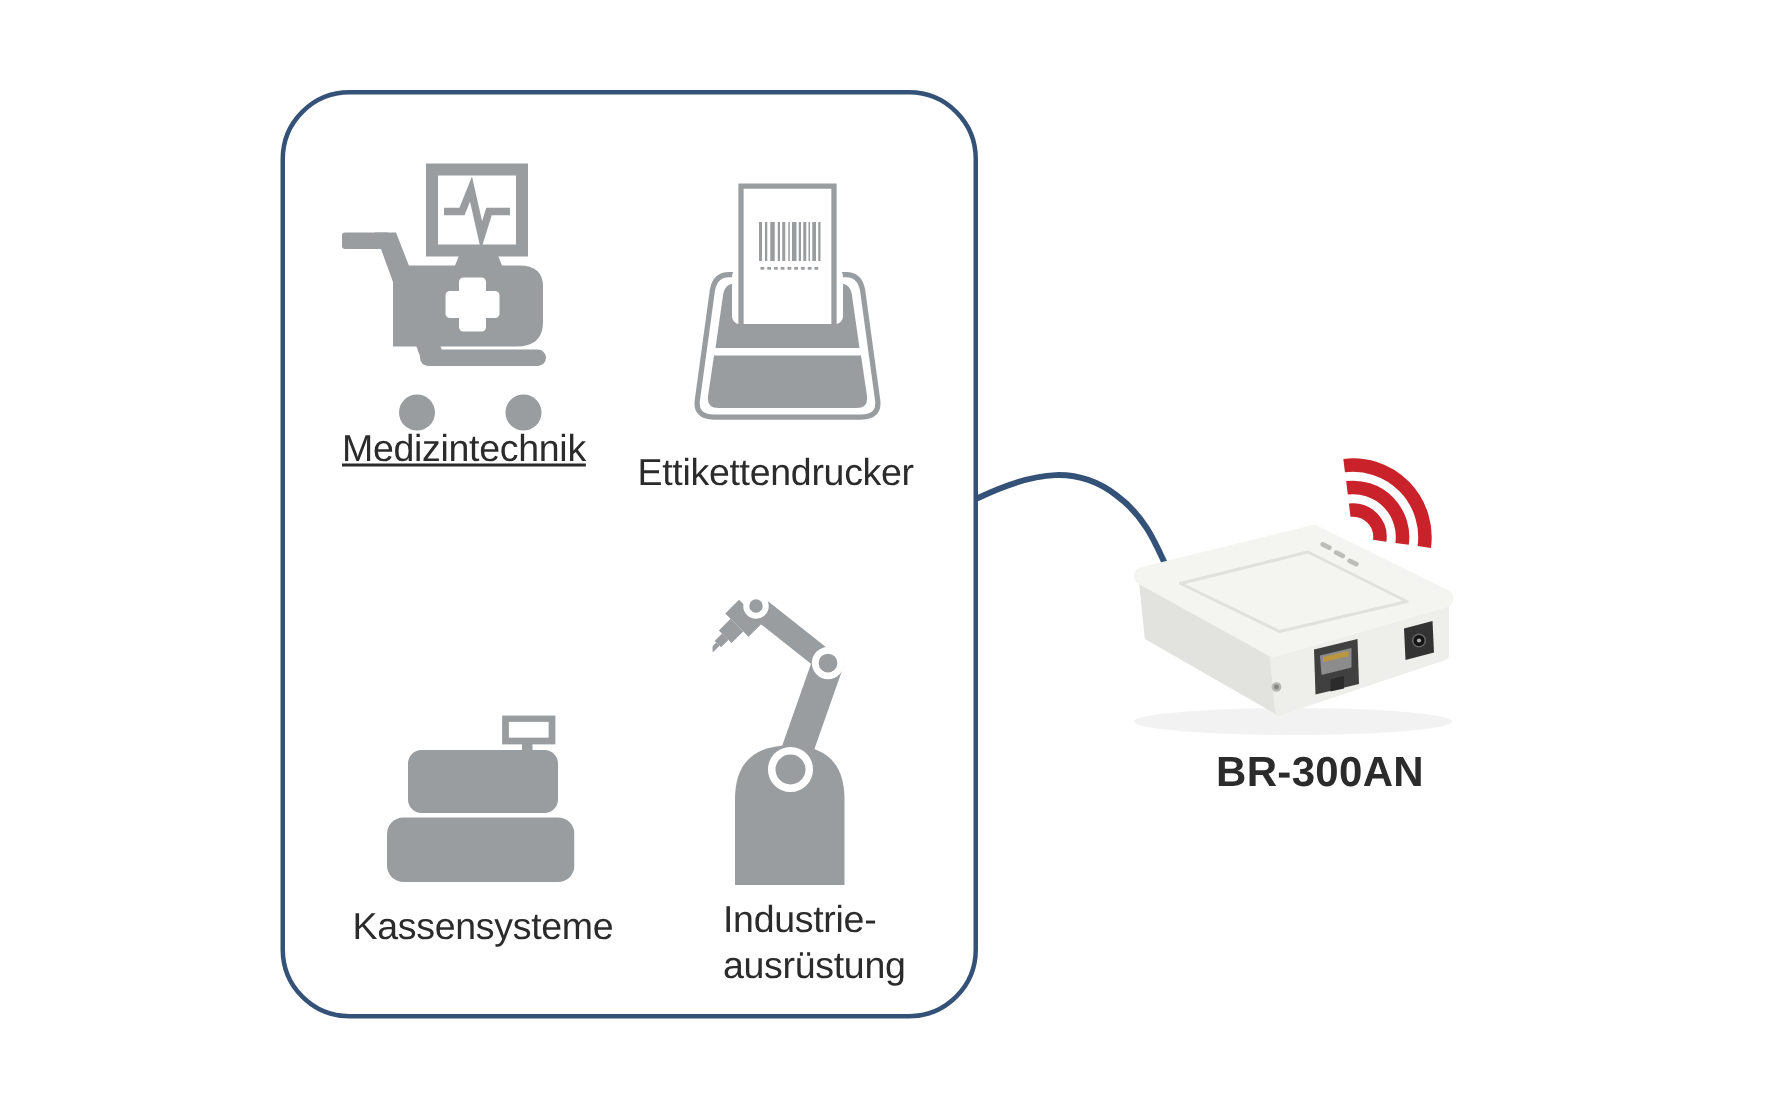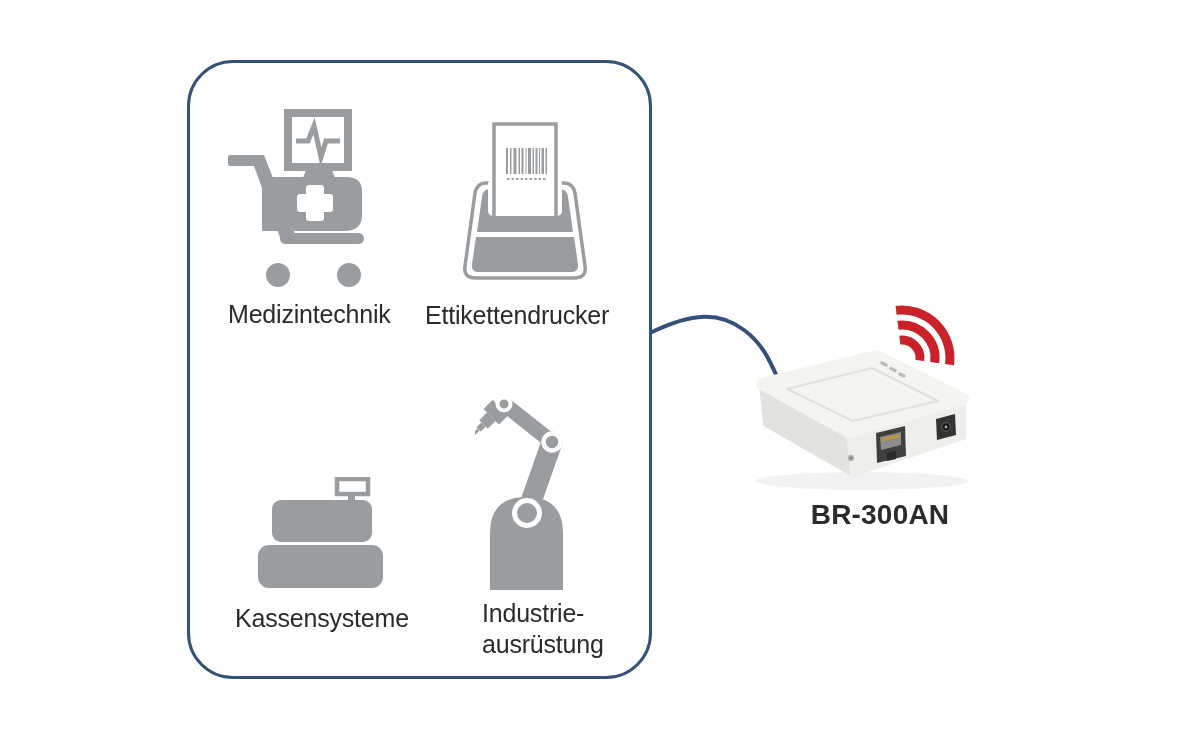--- a/index.html
+++ b/index.html
@@ -81,21 +81,21 @@
         <polygon points="80,60 102,60 107,73 75,73"></polygon>
         <rect x="68" y="73" width="48" height="9" rx="2"></rect>
       </g>
       <rect x="60" y="8" width="60" height="54" fill="#ffffff" stroke="#9a9da0" stroke-width="8"></rect>
       <polyline points="68,36 80,36 86,21 93,52 98,36 112,36" fill="none" stroke="#9a9da0" stroke-width="5"></polyline>
       <g fill="#ffffff">
         <rect x="78" y="80" width="18" height="36" rx="3"></rect>
         <rect x="69" y="89" width="36" height="18" rx="3"></rect>
       </g>
     </svg>
-    <div class="cat-label" style="left:0;top:194px;">Medizintechnik</div>
+    <div class="cat-label" style="left:0;top:179px;text-decoration:underline;">Medizintechnik</div>
   </div>
 
   <div class="cat-group" style="left:425px;top:118px;width:200px;height:230px;">
     <svg class="cat-icon" style="left:37px;top:0;" width="126" height="166" viewBox="0 0 126 166">
       <path d="M24,65 L102,65 Q111,65 113,75 L123,148 Q125,160 112,160 L14,160 Q1,160 3,148 L13,75 Q15,65 24,65 Z" fill="#ffffff" stroke="#9a9da0" stroke-width="3.5"></path>
       <path d="M28,71 L98,71 Q105,71 106,79 L111,114 L15,114 L20,79 Q21,71 28,71 Z" fill="#9a9da0"></path>
       <path d="M14,119 L112,119 L116,146 Q117,154 109,154 L17,154 Q9,154 10,146 Z" fill="#9a9da0"></path>
       <rect x="26" y="61" width="74" height="37" rx="5" fill="#ffffff"></rect>
       <path d="M32,98 L32,6 L94,6 L94,98" fill="#ffffff" stroke="#9a9da0" stroke-width="3.5"></path>
       <g fill="#9a9da0">

